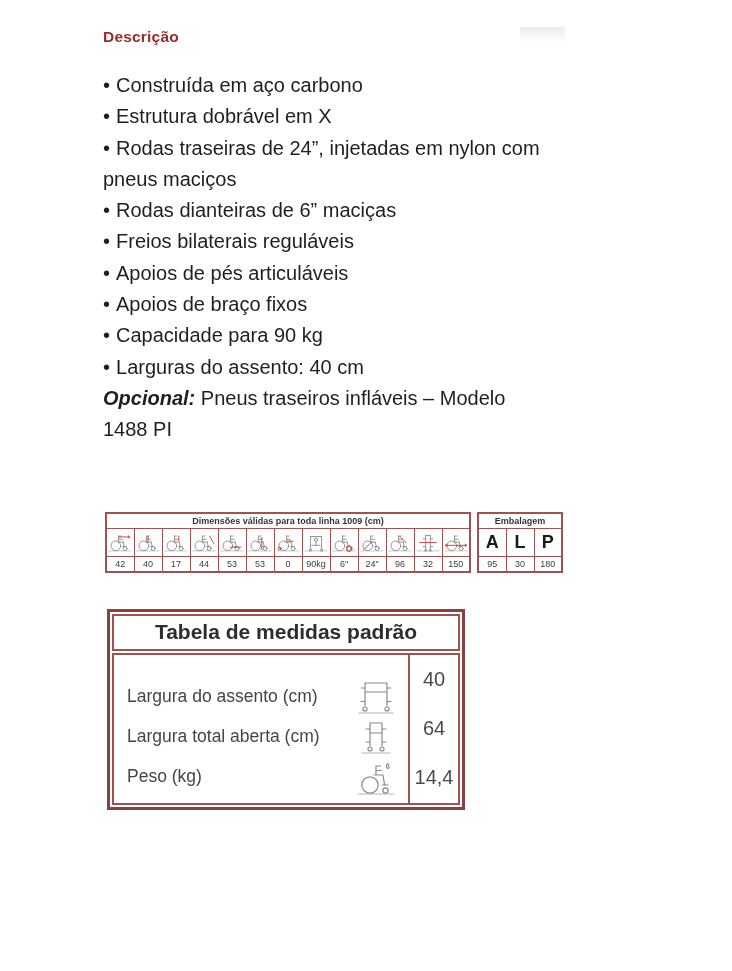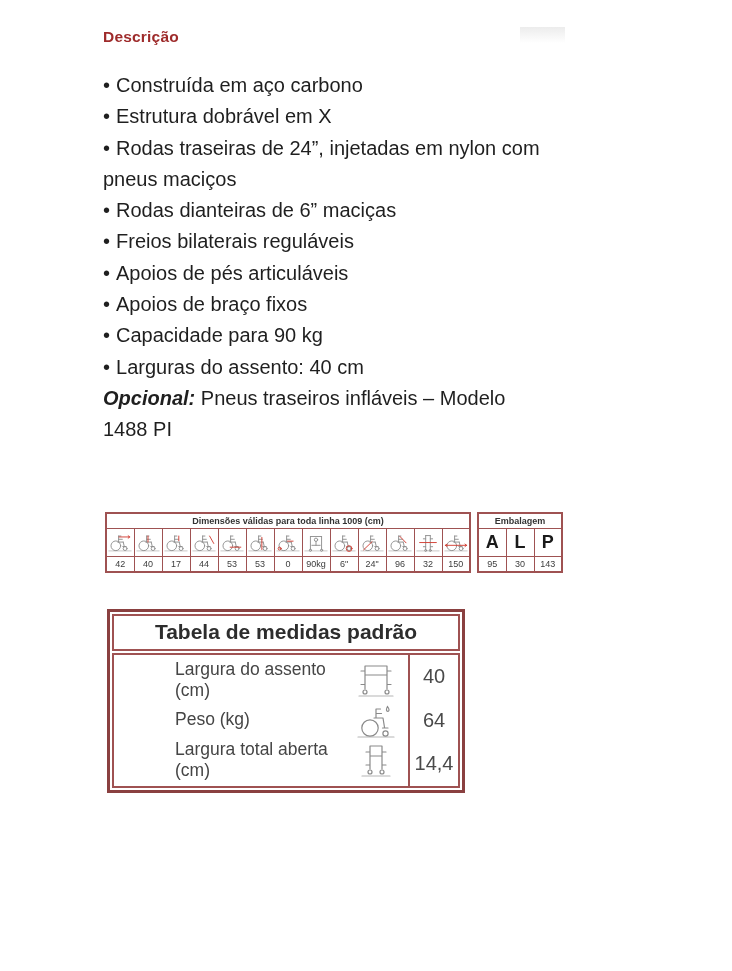--- a/index.html
+++ b/index.html
@@ -47,21 +47,21 @@
   .measures{
     width:358px;margin-top:36px;margin-left:4px;
     border:3px solid var(--table-border-strong);padding:2px;background:#fff;
   }
   .m-head{
     border:2px solid var(--table-border);
     text-align:center;font-size:21px;font-weight:700;color:#2d2d2d;
     padding:4px 0 5px;
   }
   .m-body{border:2px solid var(--table-border);margin-top:2px;display:flex;}
-  .m-left{flex:1;padding:5px 0 6px;margin-left:48px;}
+  .m-left{flex:1;padding:22px 0 6px;}
   .m-row{display:flex;align-items:center;height:40px;padding:0 6px 0 13px;}
   .m-label{flex:1;font-size:17.5px;color:#454545;}
   .m-icon{width:52px;display:flex;justify-content:center;}
   .m-icon svg{width:48px;height:40px;display:block;}
   .m-vals{width:50px;border-left:2px solid var(--table-border);display:flex;flex-direction:column;}
   .m-val{flex:1;display:flex;align-items:center;justify-content:center;font-size:20px;color:#4a4a4a;}
 </style>
 </head>
 <body>
 
@@ -287,21 +287,21 @@
             <th class="mini-title" colspan="3">Embalagem</th>
           </tr>
         <tr id="pack-heads">
             <td class="letter-cell">A</td>
             <td class="letter-cell">L</td>
             <td class="letter-cell">P</td>
           </tr>
         <tr id="pack-vals">
             <td class="val-cell">95</td>
             <td class="val-cell">30</td>
-            <td class="val-cell">143</td>
+            <td class="val-cell">180</td>
           </tr>
       </tbody>
     </table>
   </div>
 
   <div class="measures">
     <div class="m-head">Tabela de medidas padrão</div>
     <div class="m-body">
       <div class="m-left" id="m-rows">
           <div class="m-row">
@@ -311,42 +311,42 @@
                 <g fill="none" stroke="#8a8a8a" stroke-width="1.2" stroke-linecap="round">
                   <path d="M5 36H39" stroke="#b5b5b5"></path>
                   <path d="M11 6V29M33 6V29M11 6H33M11 15H33M7 11H11M33 11H37M7 24.5H11M33 24.5H37"></path>
                   <circle cx="11" cy="32" r="2"></circle>
                   <circle cx="33" cy="32" r="2"></circle>
                 </g>
               </svg>
             </div>
           </div>
           <div class="m-row">
+            <div class="m-label">Largura total aberta (cm)</div>
+            <div class="m-icon">
+              <svg viewBox="0 0 44 40">
+                <g fill="none" stroke="#8a8a8a" stroke-width="1.2" stroke-linecap="round">
+                  <path d="M8 36H36" stroke="#b5b5b5"></path>
+                  <path d="M16 6V29M28 6V29M16 6H28M16 16H28M12 12H16M28 12H32M12 25H16M28 25H32"></path>
+                  <circle cx="16" cy="32" r="2"></circle>
+                  <circle cx="28" cy="32" r="2"></circle>
+                </g>
+              </svg>
+            </div>
+          </div>
+          <div class="m-row">
             <div class="m-label">Peso (kg)</div>
             <div class="m-icon">
               <svg viewBox="0 0 44 40">
                 <g fill="none" stroke="#8a8a8a" stroke-width="1.2" stroke-linecap="round">
                   <path d="M4 37H40" stroke="#b5b5b5"></path>
                   <circle cx="16" cy="28" r="8.2"></circle>
                   <circle cx="31.5" cy="33.5" r="2.6"></circle>
                   <path d="M22 9V18M22 9H26.5M20 18H29M29 18L30.6 28M28.5 28H34M22 13.5H27.5"></path>
                   <path d="M33.5 6.5C31.9 9.4 32.2 11.3 33.8 11.3C35.4 11.3 35.5 9 33.5 6.5Z"></path>
-                </g>
-              </svg>
-            </div>
-          </div>
-          <div class="m-row">
-            <div class="m-label">Largura total aberta (cm)</div>
-            <div class="m-icon">
-              <svg viewBox="0 0 44 40">
-                <g fill="none" stroke="#8a8a8a" stroke-width="1.2" stroke-linecap="round">
-                  <path d="M8 36H36" stroke="#b5b5b5"></path>
-                  <path d="M16 6V29M28 6V29M16 6H28M16 16H28M12 12H16M28 12H32M12 25H16M28 25H32"></path>
-                  <circle cx="16" cy="32" r="2"></circle>
-                  <circle cx="28" cy="32" r="2"></circle>
                 </g>
               </svg>
             </div>
           </div>
         </div>
       <div class="m-vals" id="m-vals">
           <div class="m-val">40</div>
           <div class="m-val">64</div>
           <div class="m-val">14,4</div>
         </div>

